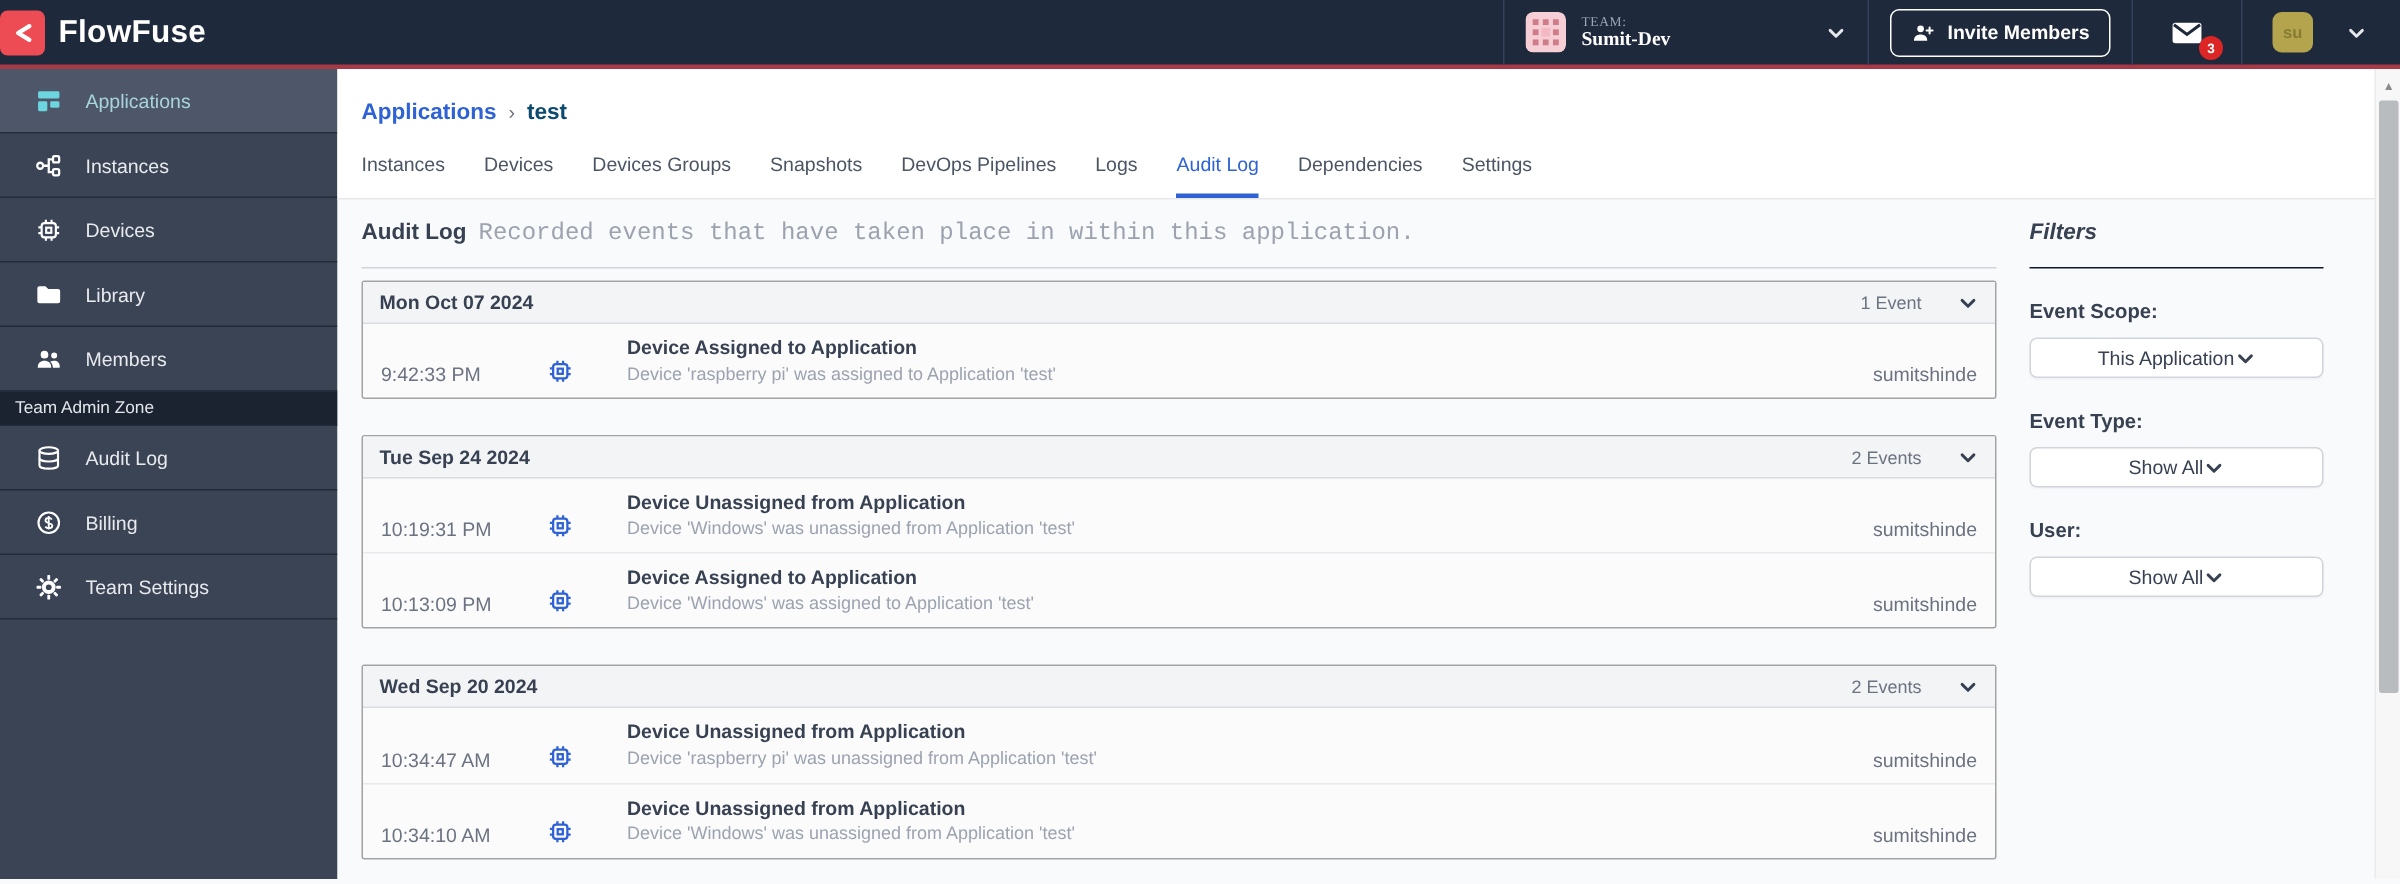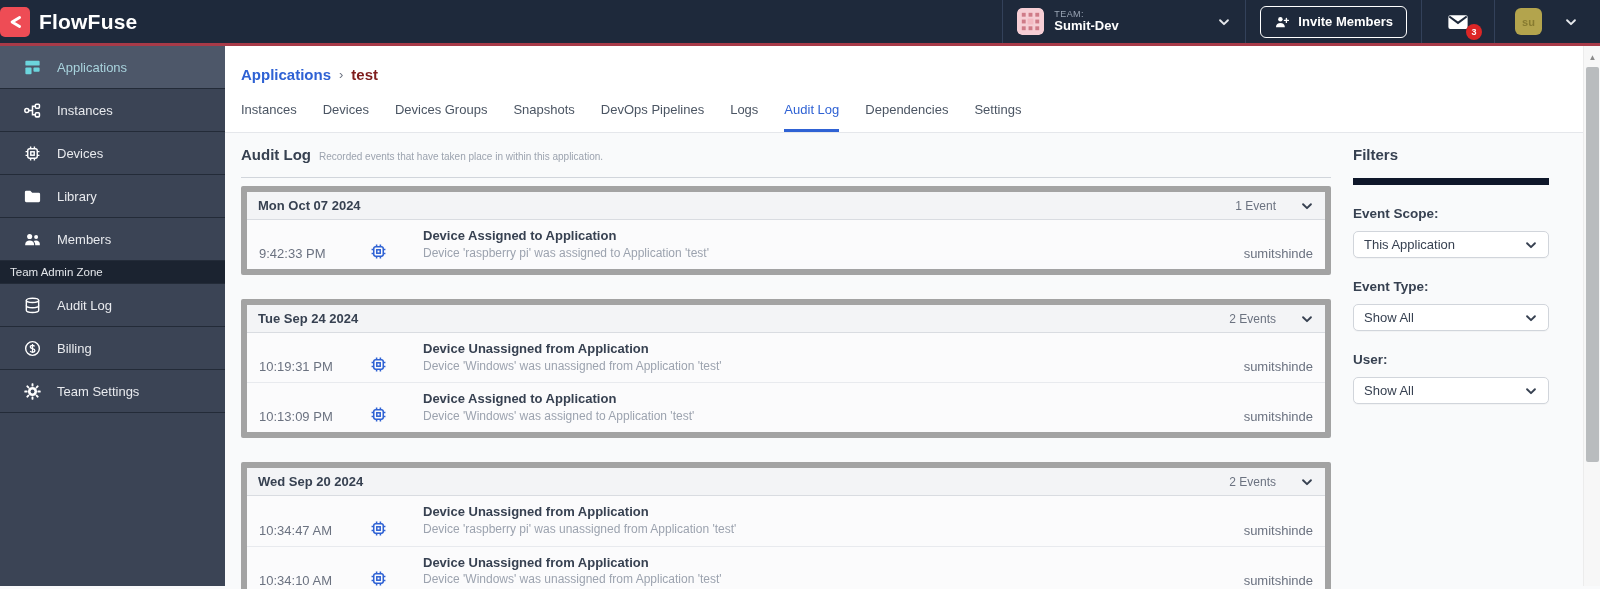--- a/index.html
+++ b/index.html
@@ -10,21 +10,21 @@
   .topbar { height:46px; background:#1e293b; border-bottom:3px solid #a83a48;
     display:flex; align-items:center; justify-content:space-between; }
   .brand { display:flex; align-items:center; gap:9px; }
   .brand-mark { width:30px; height:30px; border-radius:5px; background:#ee4c55;
     display:flex; align-items:center; justify-content:center; }
   .brand-name { color:#fff; font-size:21px; font-weight:bold; letter-spacing:.2px; }
   .topbar-right { display:flex; align-items:stretch; height:100%; }
   .tb-section { display:flex; align-items:center; border-left:1px solid #33415a; padding:0 14px; }
   .team-picker { gap:10px; width:243px; justify-content:flex-start; cursor:pointer; }
   .team-avatar { width:27px; height:27px; border-radius:5px; flex:0 0 auto; }
-  .team-texts { display:flex; flex-direction:column; line-height:1.15; flex:1; }
+  .team-texts { display:flex; flex-direction:column; line-height:1.15; flex:1;font-family:Liberation Serif, serif; }
   .team-label { font-size:9px; color:#9aa5b5; letter-spacing:.4px; }
   .team-name { font-size:13px; color:#fff; font-weight:600; }
   .chev { color:#e5e7eb; display:inline-flex; }
   .chev svg { width:14px; height:14px; }
   .invite-btn { background:transparent; border:1px solid #fff; border-radius:6px;
     color:#fff; font-size:13px; font-weight:600; padding:7px 13px; display:flex;
     align-items:center; gap:8px; cursor:pointer; font-family:inherit; }
   .mail-wrap { position:relative; padding:0 10px; cursor:pointer; }
   .mail-wrap svg { width:24px; height:22px; display:block; }
   .mail-badge { position:absolute; right:-2px; bottom:-7px; background:#dc2626; color:#fff;
@@ -46,56 +46,56 @@
   .side-item.active { background:#4d5769; color:#a9d3dd; }
   .section-label { background:#1b2330; color:#e3e6ea; font-size:11.5px; padding:5px 10px;
     border-bottom:1px solid #232b38; }
 
   
   .main { flex:1; position:relative; background:#f9fafb; }
   .header-strip { background:#fff; border-bottom:1px solid #e5e7eb; padding:20px 0 0 16px; }
   .breadcrumb { font-size:15px; font-weight:bold; display:flex; gap:8px; align-items:center; }
   .bc-link { color:#2f62d4; cursor:pointer; }
   .bc-sep { color:#6b7280; font-weight:normal; font-size:13px; }
-  .bc-current { color:#7f1d1d; }
+  .bc-current { color:#0c4a6e; }
   .tabs { display:flex; gap:26px; margin-top:19px; padding-bottom:0; }
   .tab { font-size:13px; color:#4b5563; padding-bottom:12px; cursor:pointer; border-bottom:3px solid transparent; }
   .tab.active { color:#2f62d4; border-bottom-color:#2f62d4; }
 
   .content { display:flex; padding:0 51px 0 16px; }
   .audit-col { flex:1; min-width:0; margin-right:22px; }
   .filters-col { width:196px; flex:0 0 auto; }
 
   .panel-head { display:flex; align-items:baseline; gap:8px; padding:13px 0 14px 0;
     border-bottom:1px solid #d1d5db; }
   .panel-title { font-size:15px; font-weight:bold; color:#374151; }
-  .panel-sub { font-size:10px; color:#9ca3af; }
-
-  .group { margin-top:8px; margin-bottom:24px; border:6px solid #a3a3a3; border-radius:2px; background:#fbfbfc; }
+  .panel-sub { font-size:16px; color:#9ca3af;font-family:Liberation Mono, monospace; }
+
+  .group { margin-top:8px; margin-bottom:24px; border:1px solid #a3a3a3; border-radius:2px; background:#fbfbfc; }
   .group-head { background:#f3f4f6; height:28px; display:flex; align-items:center;
     justify-content:space-between; padding:0 11px; border-bottom:1px solid #d9dce1; }
   .group-date { font-size:13px; font-weight:600; color:#374151; }
   .group-right { display:flex; align-items:center; gap:24px; }
   .group-count { font-size:12px; color:#6b7280; }
   .group-chev { color:#374151; cursor:pointer; display:inline-flex; }
   .group-chev svg { width:14px; height:14px; }
   .event-row { display:flex; align-items:flex-end; padding:7px 12px 8px 12px; border-bottom:1px solid #e8eaee;gap:24px; }
   .event-row:last-child { border-bottom:none; }
   .ev-time { width:86px; flex:0 0 auto; font-size:13px; color:#6b7280; }
   .ev-icon { width:30px; flex:0 0 auto; display:flex; align-items:center; }
   .ev-icon svg { width:19px; height:19px; }
   .ev-body { flex:1; min-width:0; }
   .ev-title { font-size:13px; font-weight:bold; color:#374151; line-height:1.35; }
   .ev-desc { font-size:12px; color:#9ca3af; line-height:1.3; margin-top:1px; }
   .ev-user { flex:0 0 auto; font-size:13px; color:#6b7280; }
 
-  .filters-head { padding:13px 0 14px 0; border-bottom:7px solid #0f172a; }
+  .filters-head { padding:13px 0 14px 0; border-bottom:1px solid #0f172a;font-style:italic; }
   .filter-label { margin-top:21px; font-size:13.5px; font-weight:600; color:#374151; }
   .filter-select { margin-top:10px; height:27px; background:#fff; border:1px solid #d1d5db;
-    border-radius:5px; display:flex; align-items:center; justify-content:space-between;
+    border-radius:5px; display:flex; align-items:center; justify-content:center;
     padding:0 10px; font-size:13px; color:#374151; cursor:pointer;
     box-shadow:0 1px 1px rgba(0,0,0,.03); }
   .filter-select .chev { color:#374151; }
 
   
   .scrollbar { position:absolute; top:0; right:-0px; width:17px; height:540px;
     background:#f7f7f7; border-left:1px solid #ececec; }
   .sb-arrow { width:17px; height:17px; display:flex; align-items:center; justify-content:center;
     color:#8a8a8a; font-size:8px; cursor:pointer; padding-top:6px; }
   .sb-thumb { position:absolute; top:21px; left:2px; width:13px; height:395px;

